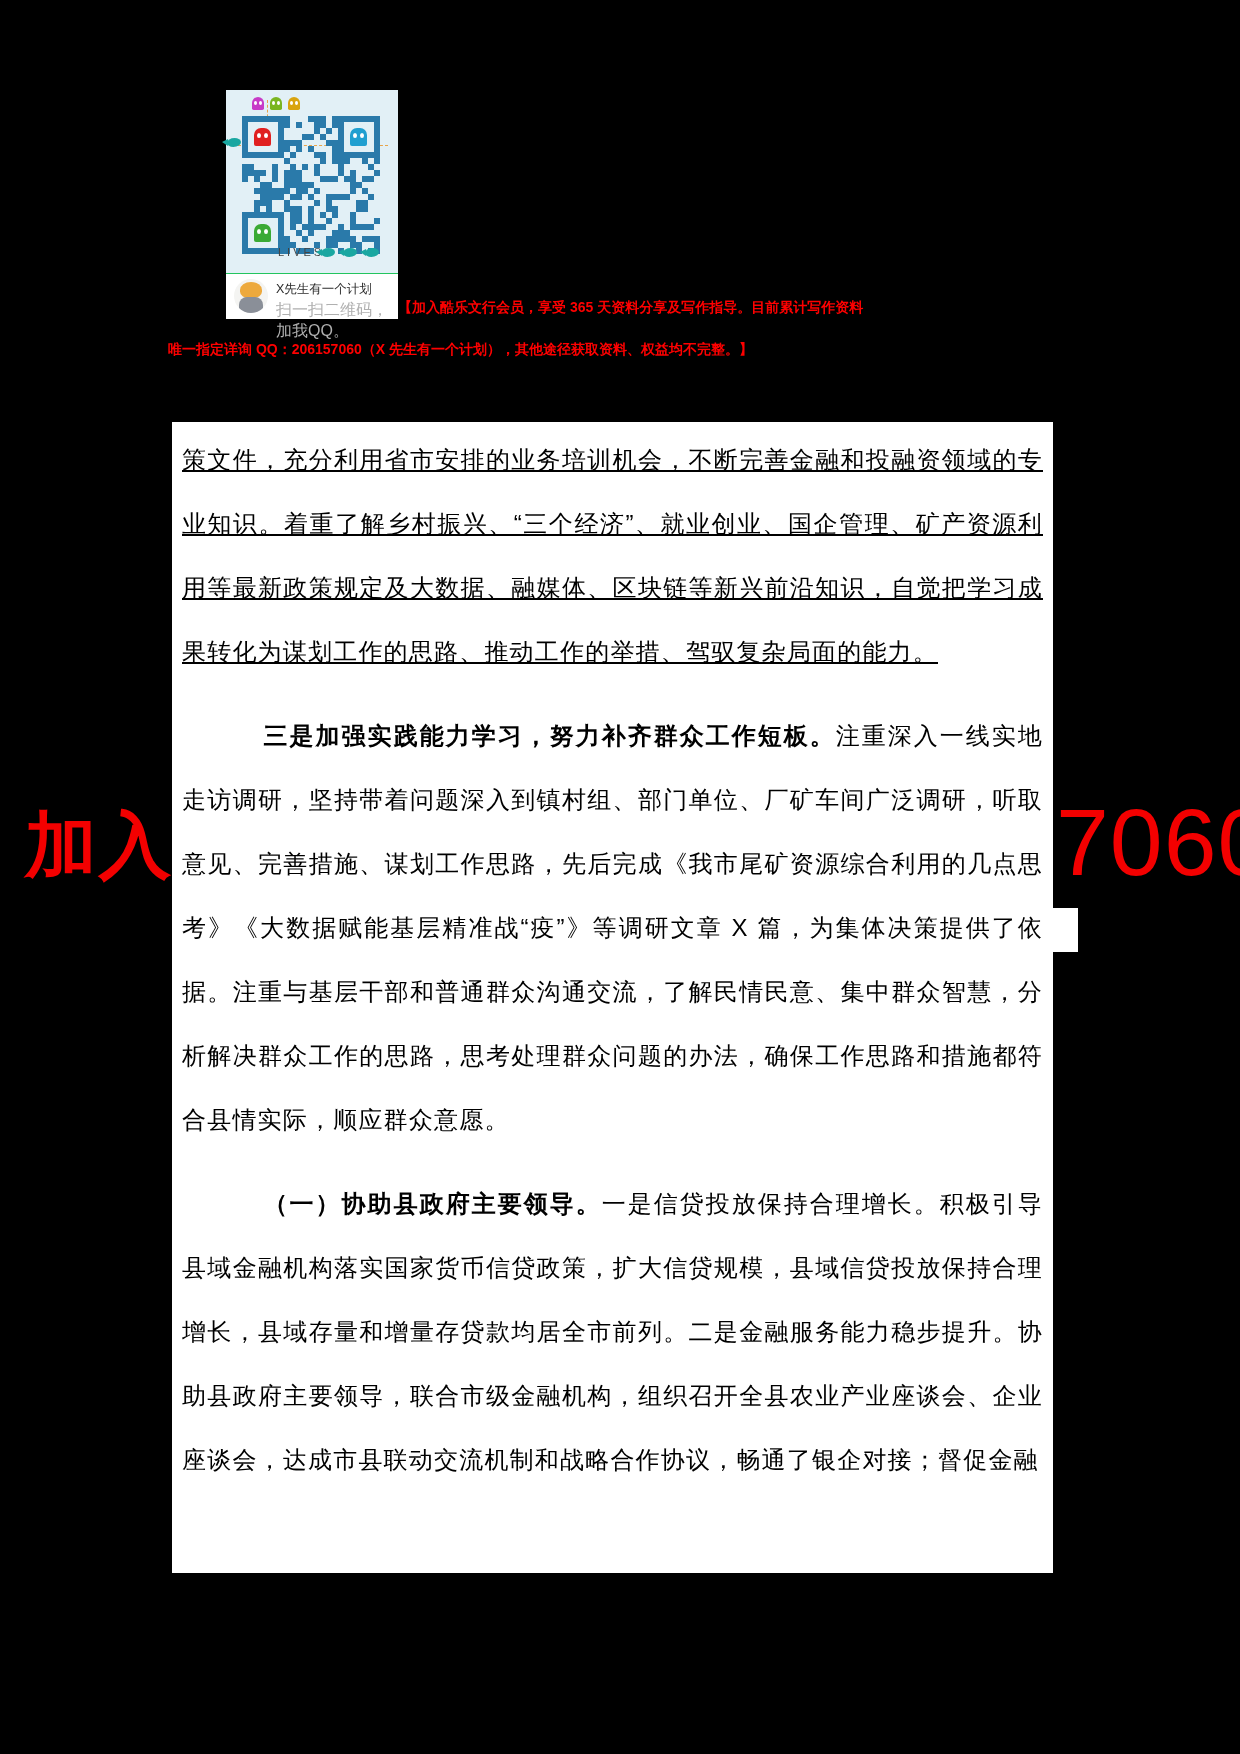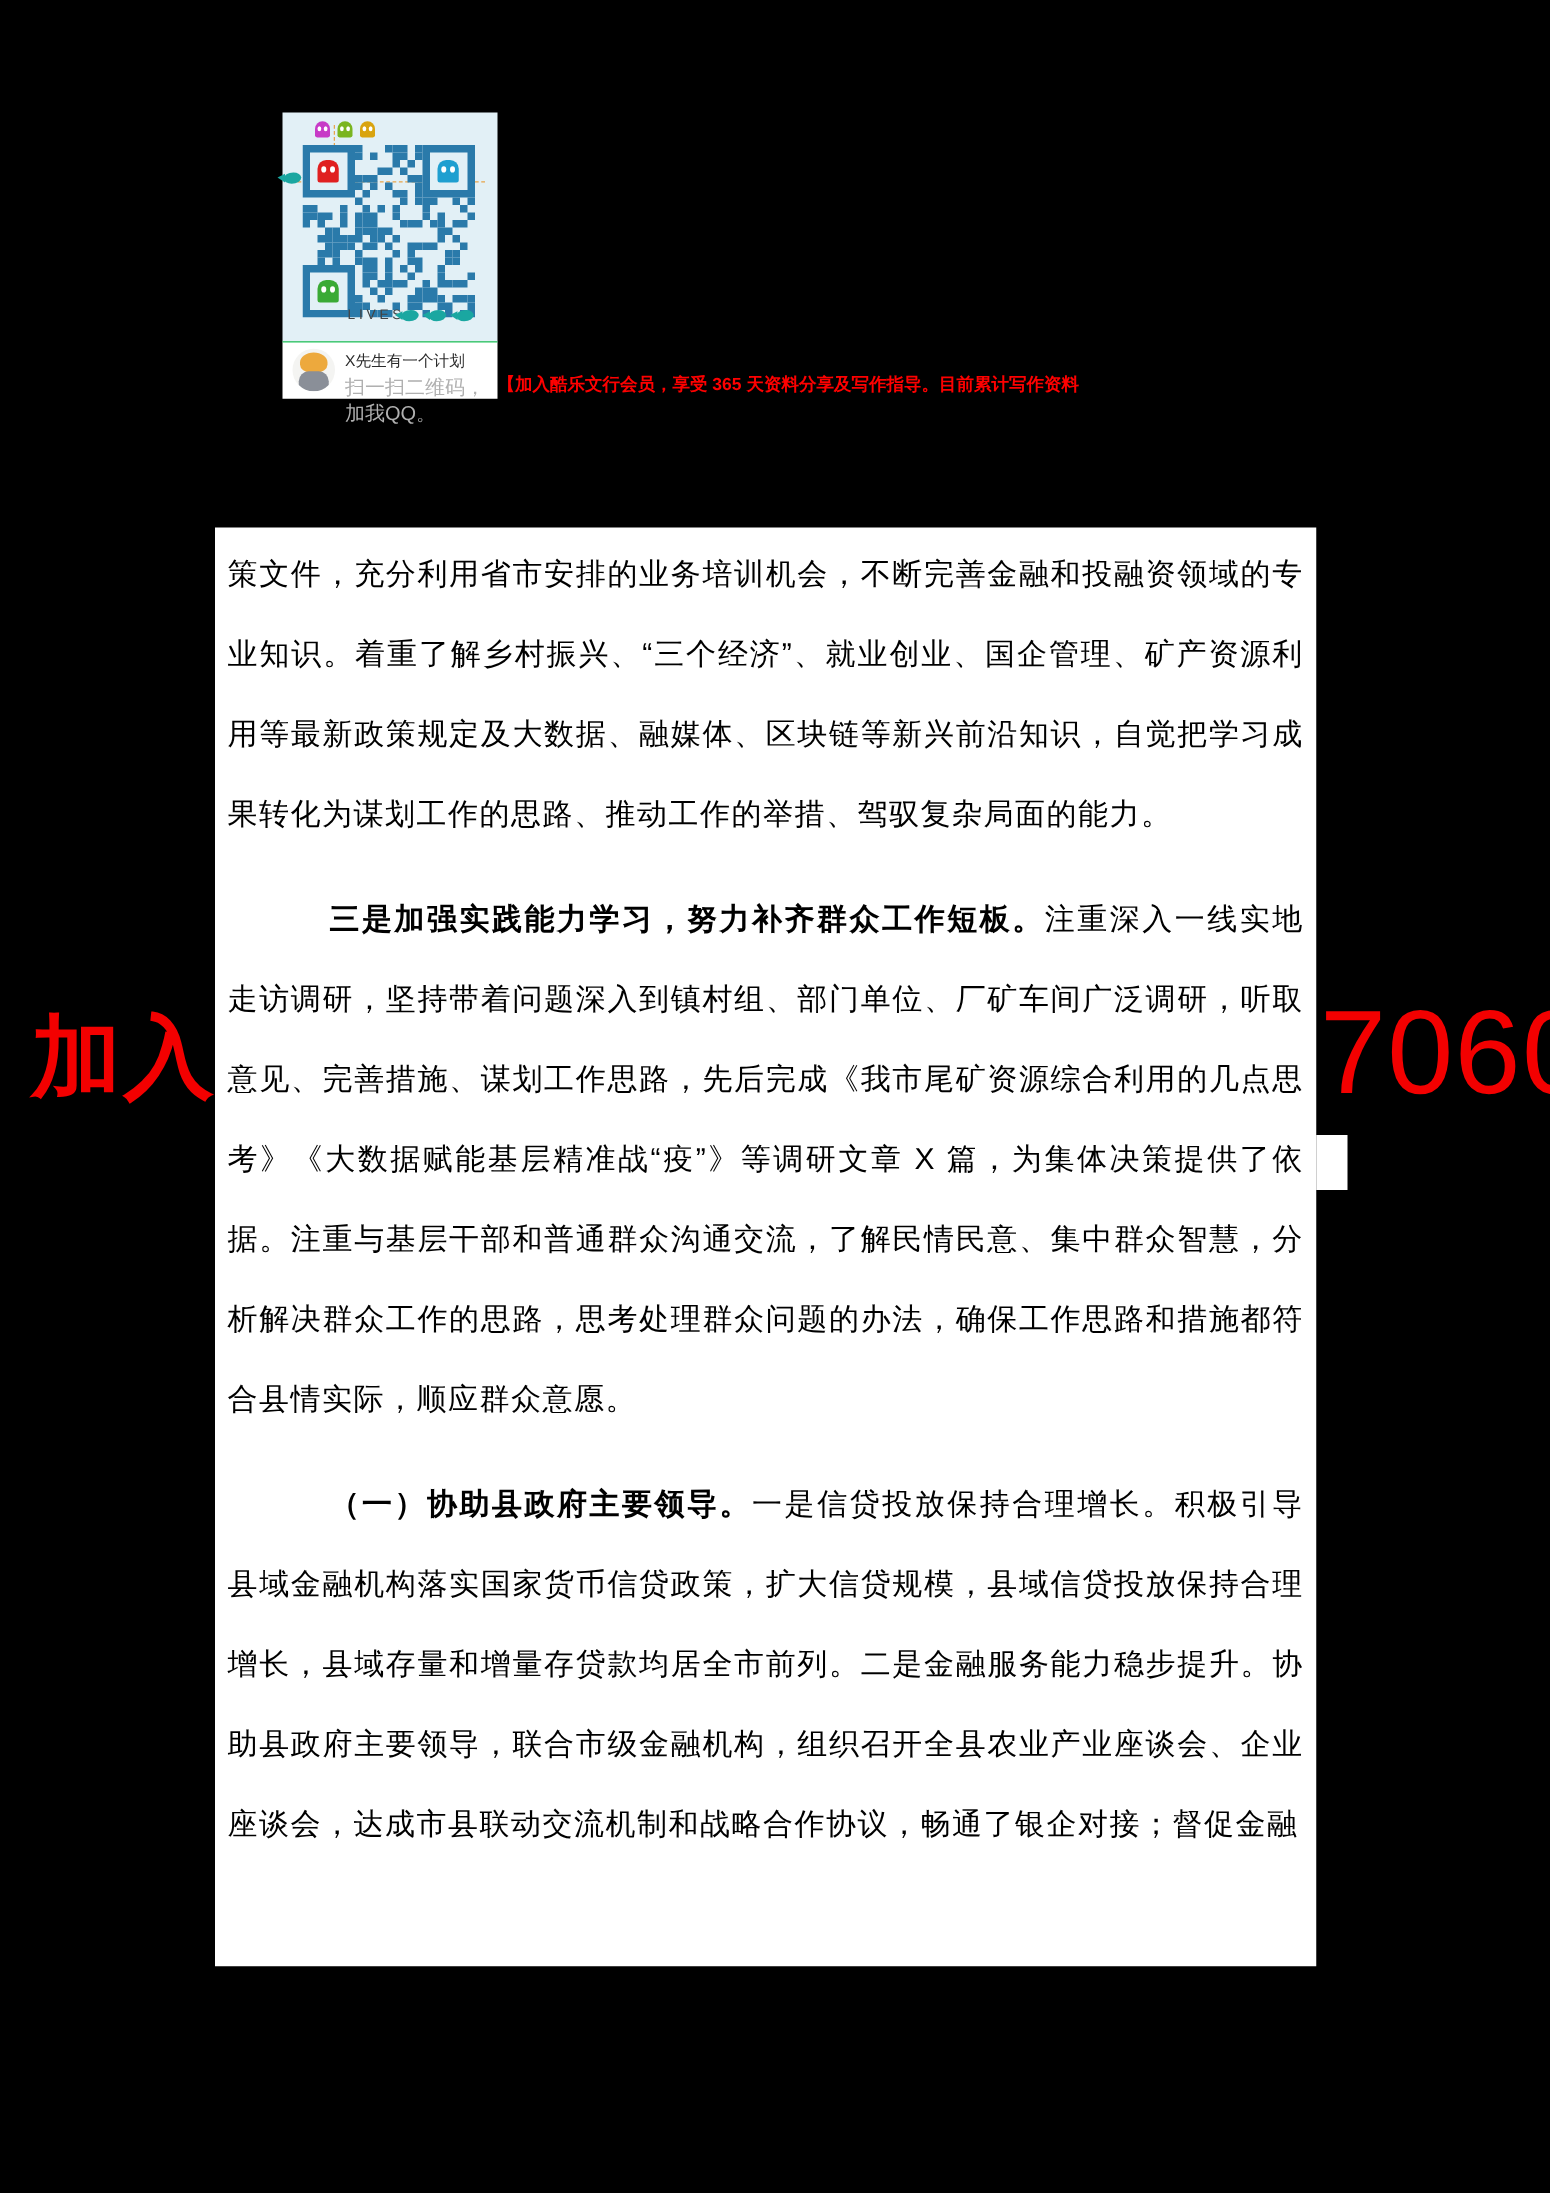--- a/index.html
+++ b/index.html
@@ -55,21 +55,21 @@
           white-space:nowrap; z-index:3; }
   .ad-1 { left:398px; top:299px; }
   .ad-2 { left:168px; top:320px; }
   .ad-3 { left:168px; top:341px; }
 
   
   .content-box { position:absolute; left:172px; top:422px; width:881px; height:1151px;
           background:#ffffff; z-index:2; overflow:hidden; padding:6px 10px 0 10px; }
   .content-box p.para { font-size:24px; line-height:64px; color:#000; letter-spacing:1.2px;
           text-align:justify; margin:20px 0 0 0; text-indent:3.4em; }
-  .content-box p.para:first-child { margin-top:0; text-indent:0; }
+  .content-box p.para:first-child { margin-top:0; text-indent:0;text-decoration:underline; }
   .content-box p.para .b { font-weight:bold;margin-top:47px; }
   .overflow-patch { position:absolute; left:1053px; top:908px; width:25px; height:44px;
           background:#ffffff; z-index:2; }
 </style>
 </head>
 <body>
 
 <div class="page">
 
   <div class="wm wm-left">加入酷</div>
@@ -278,20 +278,21 @@
       <div class="avatar">
         <div class="hair"></div>
         <div class="body"></div>
       </div>
       <div class="qr-title">X先生有一个计划</div>
       <div class="qr-hint">扫一扫二维码，加我QQ。</div>
     </div>
   </div>
 
   <div class="ad-line ad-1">【加入酷乐文行会员，享受 365 天资料分享及写作指导。目前累计写作资料</div>
+  <div class="ad-line ad-3">唯一指定详询 QQ：206157060（X 先生有一个计划），其他途径获取资料、权益均不完整。】</div>
 
   <div class="content-box" id="doc-body">
       <p class="para"><span>策文件，充分利用省市安排的业务培训机会，不断完善金融和投融资领域的专业知识。着重了解乡村振兴、“三个经济”、就业创业、国企管理、矿产资源利用等最新政策规定及大数据、融媒体、区块链等新兴前沿知识，自觉把学习成果转化为谋划工作的思路、推动工作的举措、驾驭复杂局面的能力。</span></p>
       <p class="para"><span class="b">三是加强实践能力学习，努力补齐群众工作短板。</span><span>注重深入一线实地走访调研，坚持带着问题深入到镇村组、部门单位、厂矿车间广泛调研，听取意见、完善措施、谋划工作思路，先后完成《我市尾矿资源综合利用的几点思考》《大数据赋能基层精准战“疫”》等调研文章 X 篇，为集体决策提供了依据。注重与基层干部和普通群众沟通交流，了解民情民意、集中群众智慧，分析解决群众工作的思路，思考处理群众问题的办法，确保工作思路和措施都符合县情实际，顺应群众意愿。</span></p>
       <p class="para"><span class="b">（一）协助县政府主要领导。</span><span>一是信贷投放保持合理增长。积极引导县域金融机构落实国家货币信贷政策，扩大信贷规模，县域信贷投放保持合理增长，县域存量和增量存贷款均居全市前列。二是金融服务能力稳步提升。协助县政府主要领导，联合市级金融机构，组织召开全县农业产业座谈会、企业座谈会，达成市县联动交流机制和战略合作协议，畅通了银企对接；督促金融</span></p>
     </div>
   <div class="overflow-patch"></div>
 
 </div>
 

